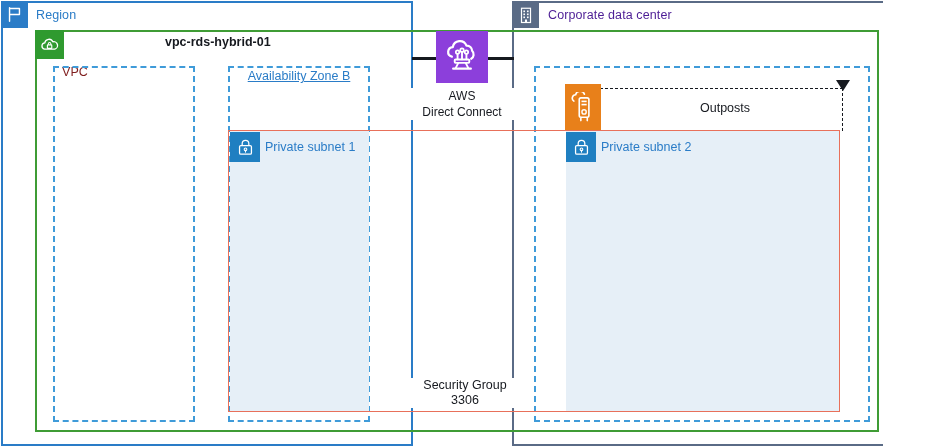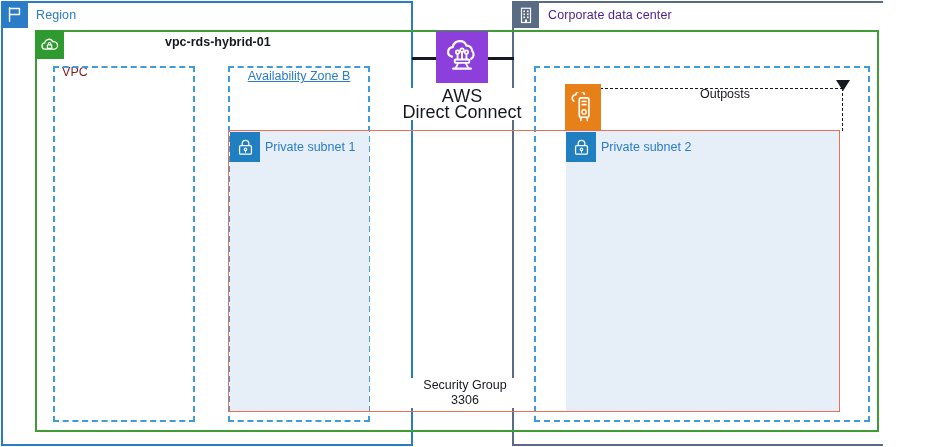--- a/index.html
+++ b/index.html
@@ -107,21 +107,21 @@
   #outposts-arrow {
     position: absolute;
     left: 836px; top: 80px;
     width: 0; height: 0;
     border-left: 7px solid transparent;
     border-right: 7px solid transparent;
     border-top: 11px solid #16191f;
   }
   #outposts-label {
     position: absolute;
-    left: 610px; top: 87px; width: 230px;
+    left: 610px; top: 101px; width: 230px;
     text-align: center;
     font-size: 12.5px;
     color: #16191f;
     white-space: nowrap;
   }
   #outposts-icon {
     position: absolute;
     left: 565px; top: 84px;
     width: 36px; height: 46px;
     background: #e8801a;
@@ -190,21 +190,21 @@
     position: absolute;
     left: 436px; top: 31px;
     width: 52px; height: 52px;
     background: #8c3fdb;
     display: flex; align-items: center; justify-content: center;
   }
   #dx-label {
     position: absolute;
     left: 398px; top: 88px; width: 128px;
     text-align: center;
-    font-size: 18px;
+    font-size: 12px;
     line-height: 16px;
     color: #16191f;
     white-space: pre-line;
     background: #ffffff;
   }
 </style>
 </head>
 <body>
 
 <div id="canvas">

